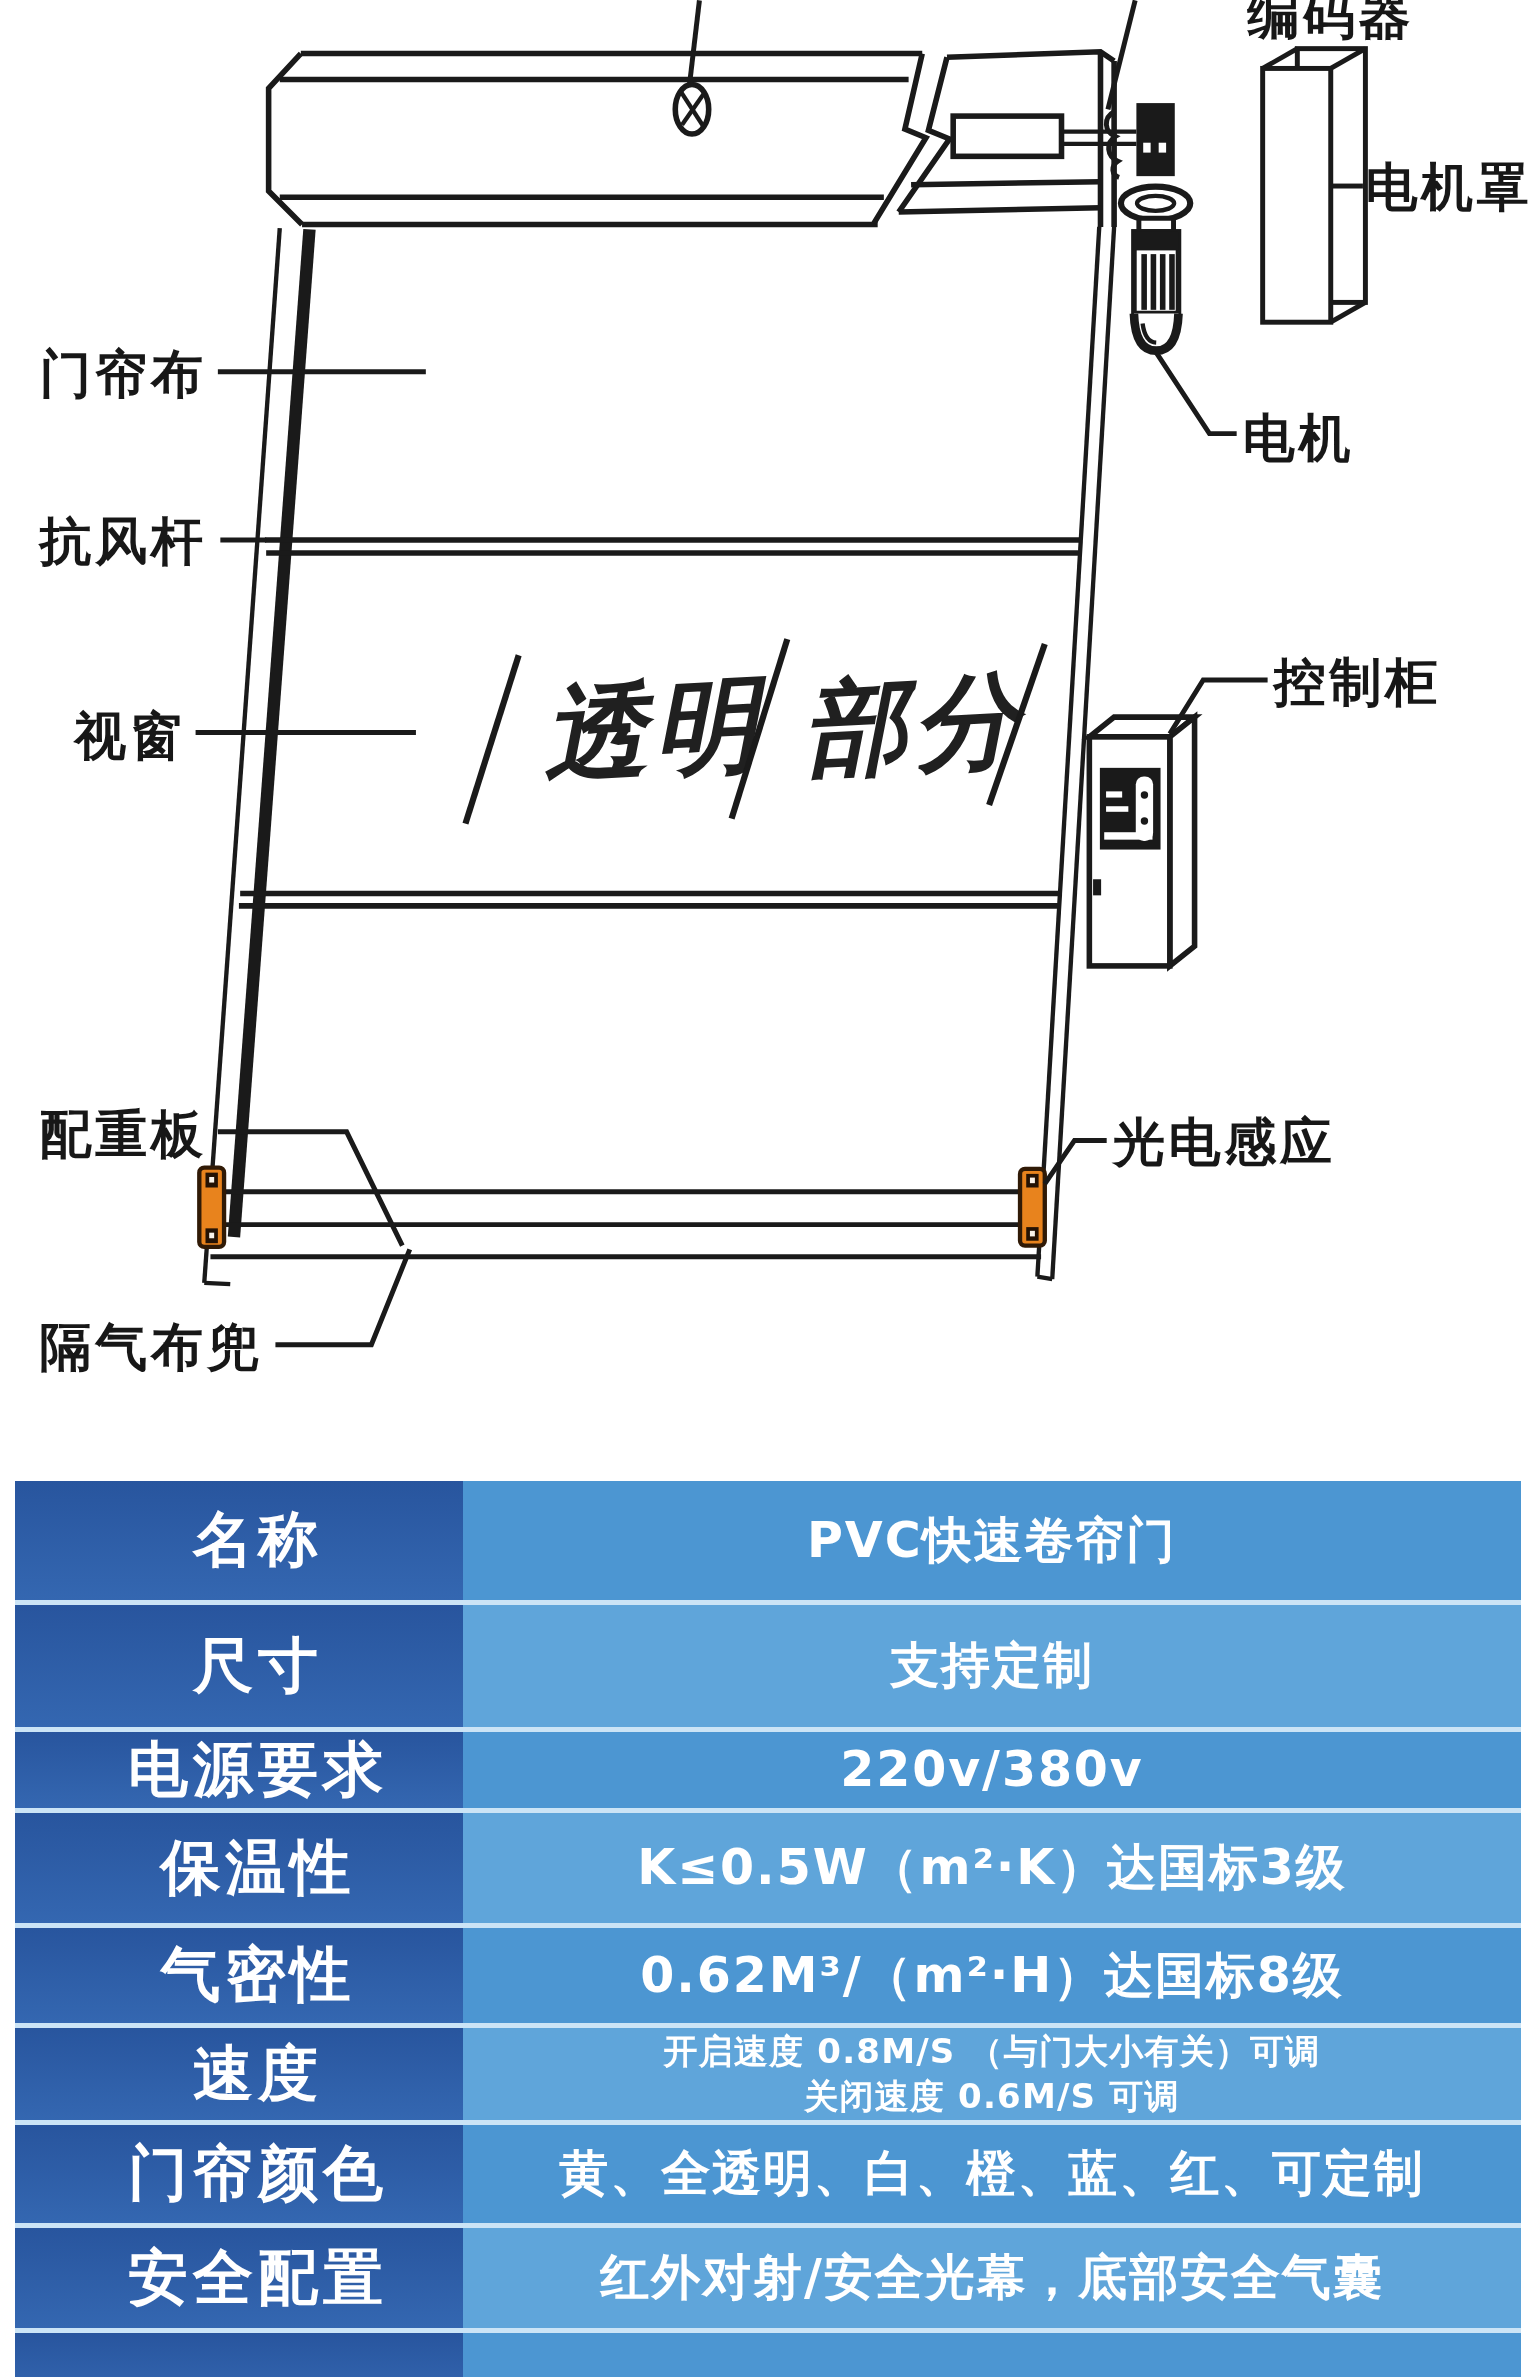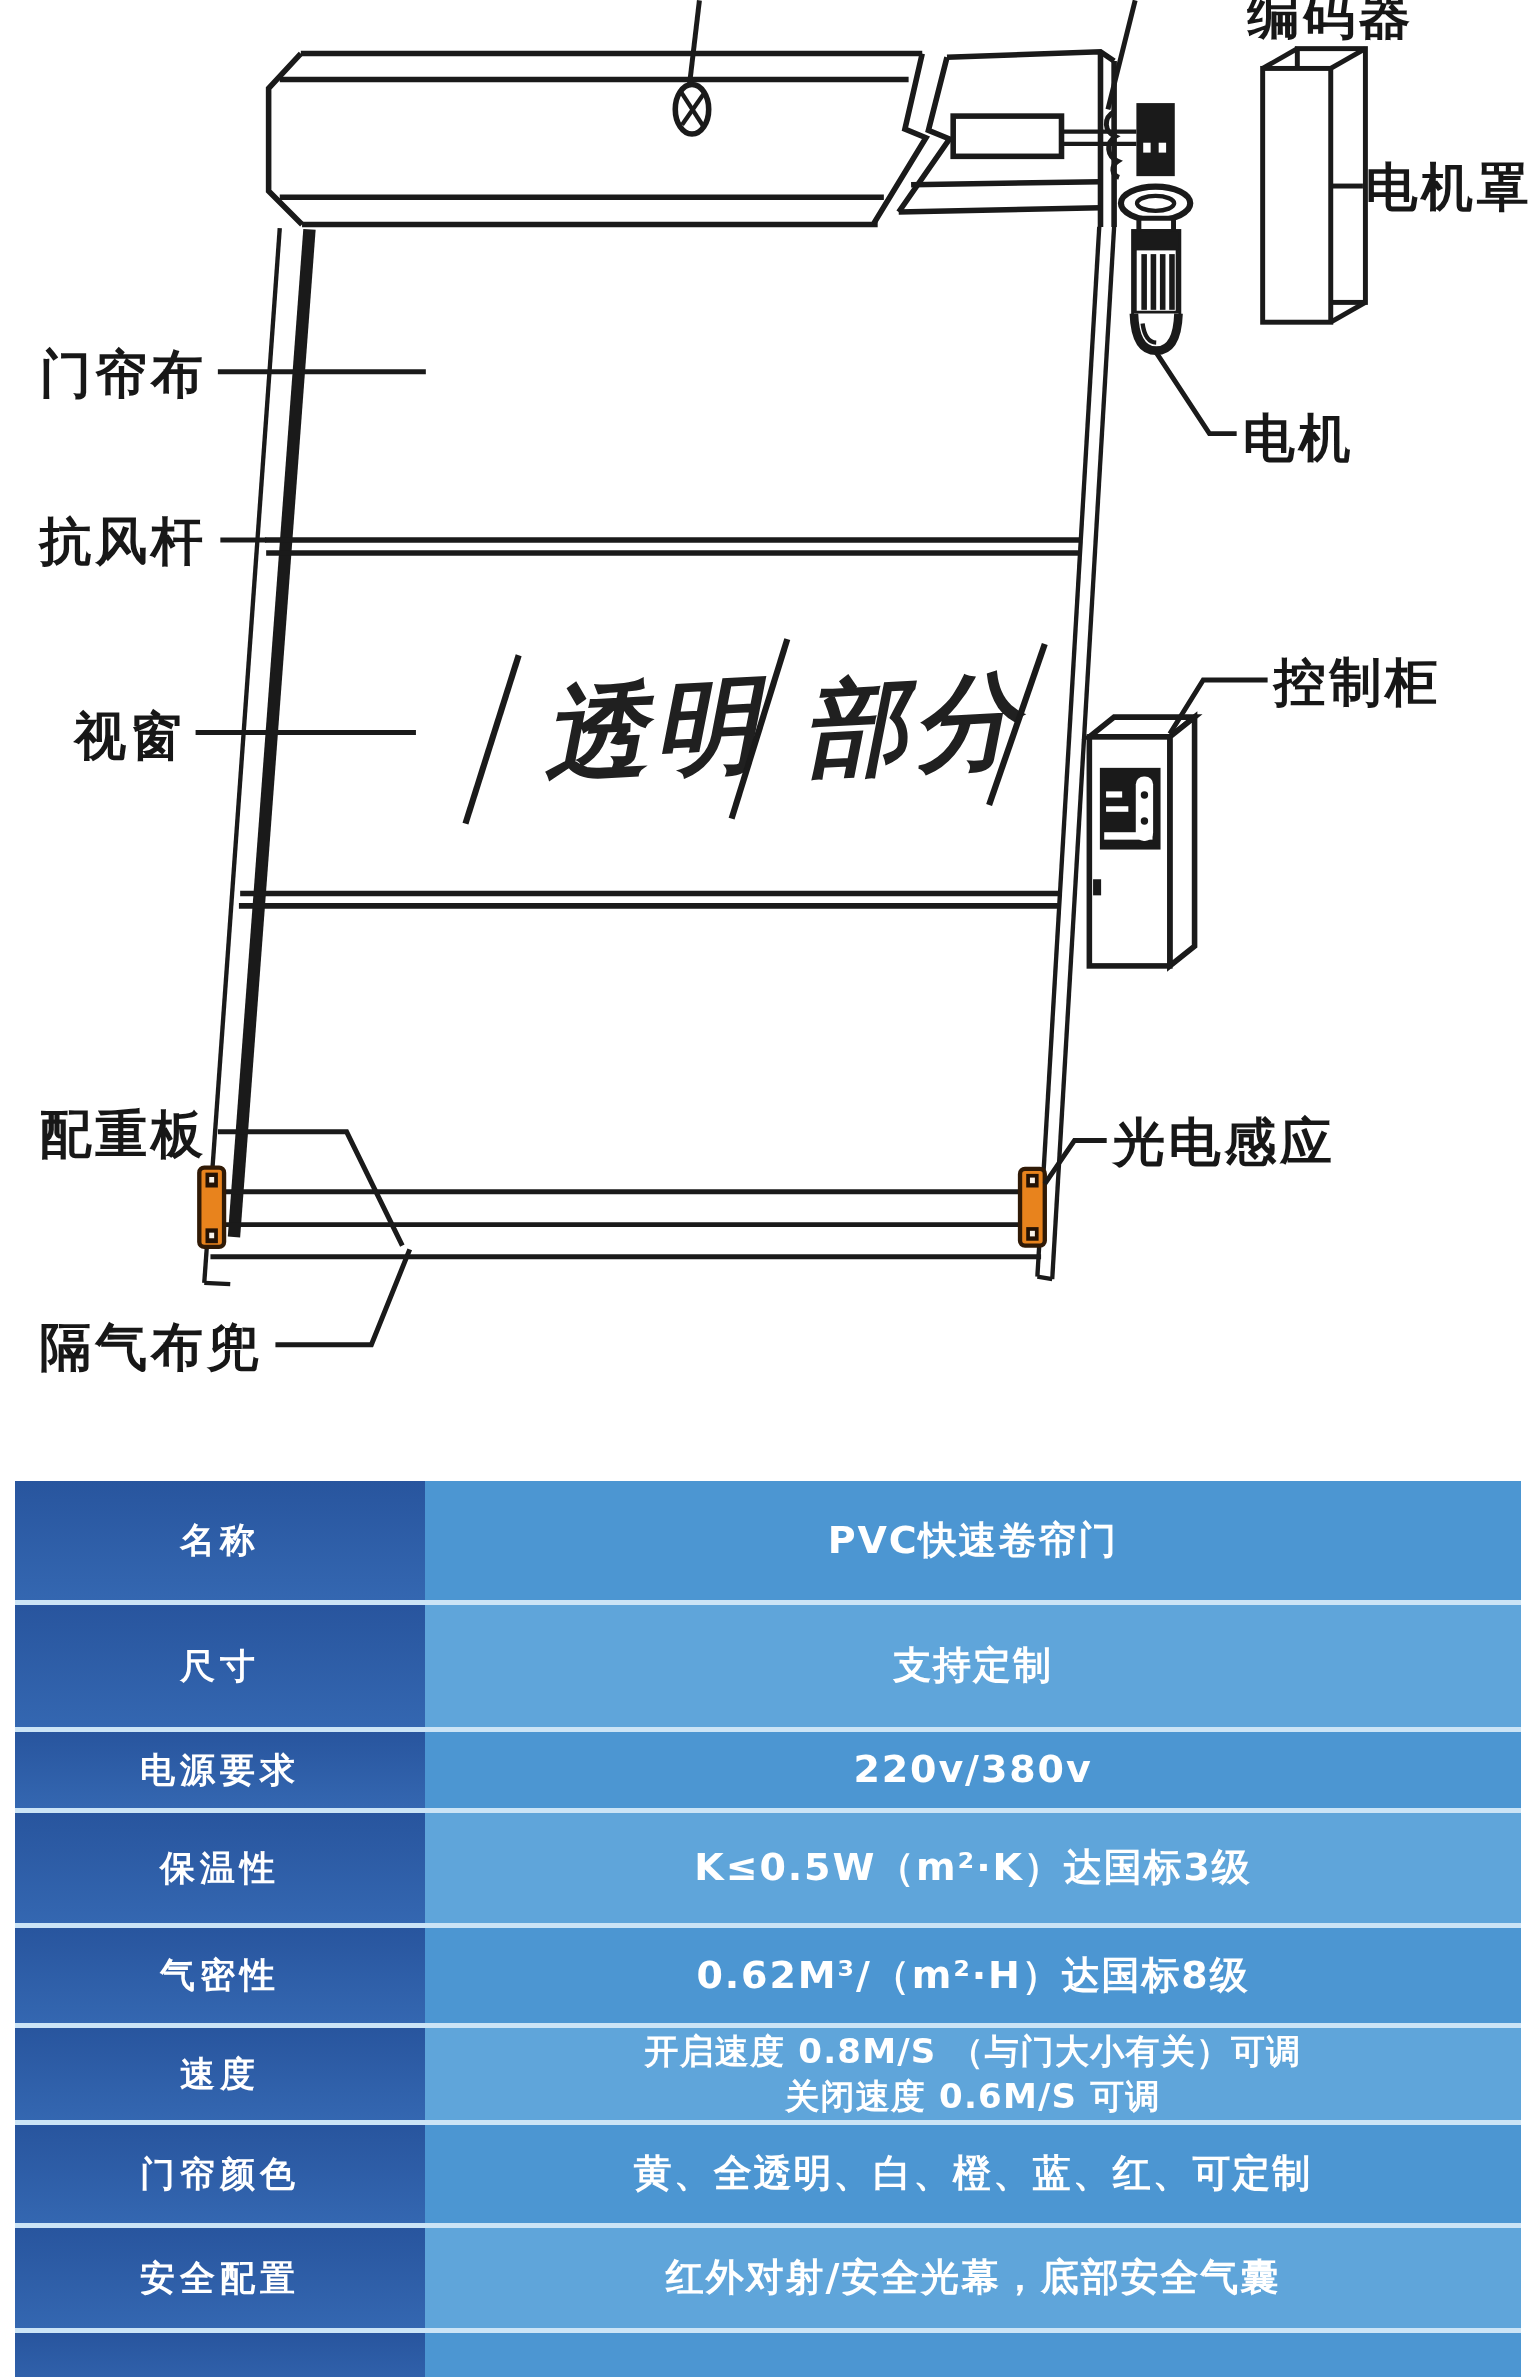--- a/index.html
+++ b/index.html
@@ -22,25 +22,25 @@
   
   .spec-table{
     position:absolute;left:15px;top:1481px;width:1506px;height:897px;
     overflow:hidden;background:var(--table-value-bg-a,#4c96d2);
   }
   .trow{display:flex;width:100%;}
   .trow .th{
     width:410px;flex:0 0 410px;
     background:linear-gradient(180deg,var(--table-label-top,#28559e),var(--table-label-bottom,#3467b1));
     display:flex;align-items:center;justify-content:center;
-    color:var(--table-text,#fff);font-size:35px;font-weight:700;letter-spacing:5px;
+    color:var(--table-text,#fff);font-size:60px;font-weight:700;letter-spacing:5px;padding-left:38px;
   }
   .trow .td{
     flex:1;display:flex;align-items:center;justify-content:center;text-align:center;
-    color:var(--table-text,#fff);font-size:38px;font-weight:700;letter-spacing:1.9px;
+    color:var(--table-text,#fff);font-size:49px;font-weight:700;letter-spacing:1.9px;
     white-space:pre-line;line-height:1.3;
     background:var(--table-value-bg-a,#4c96d2);
   }
   .trow.alt .td{background:var(--table-value-bg-b,#5fa5da);}
   .trow .td.small{font-size:34px;line-height:1.32;letter-spacing:1.2px;}
   .sep{height:5px;width:100%;background:var(--table-separator,#cbe4f6);}
 </style>
 </head>
 <body>
 

